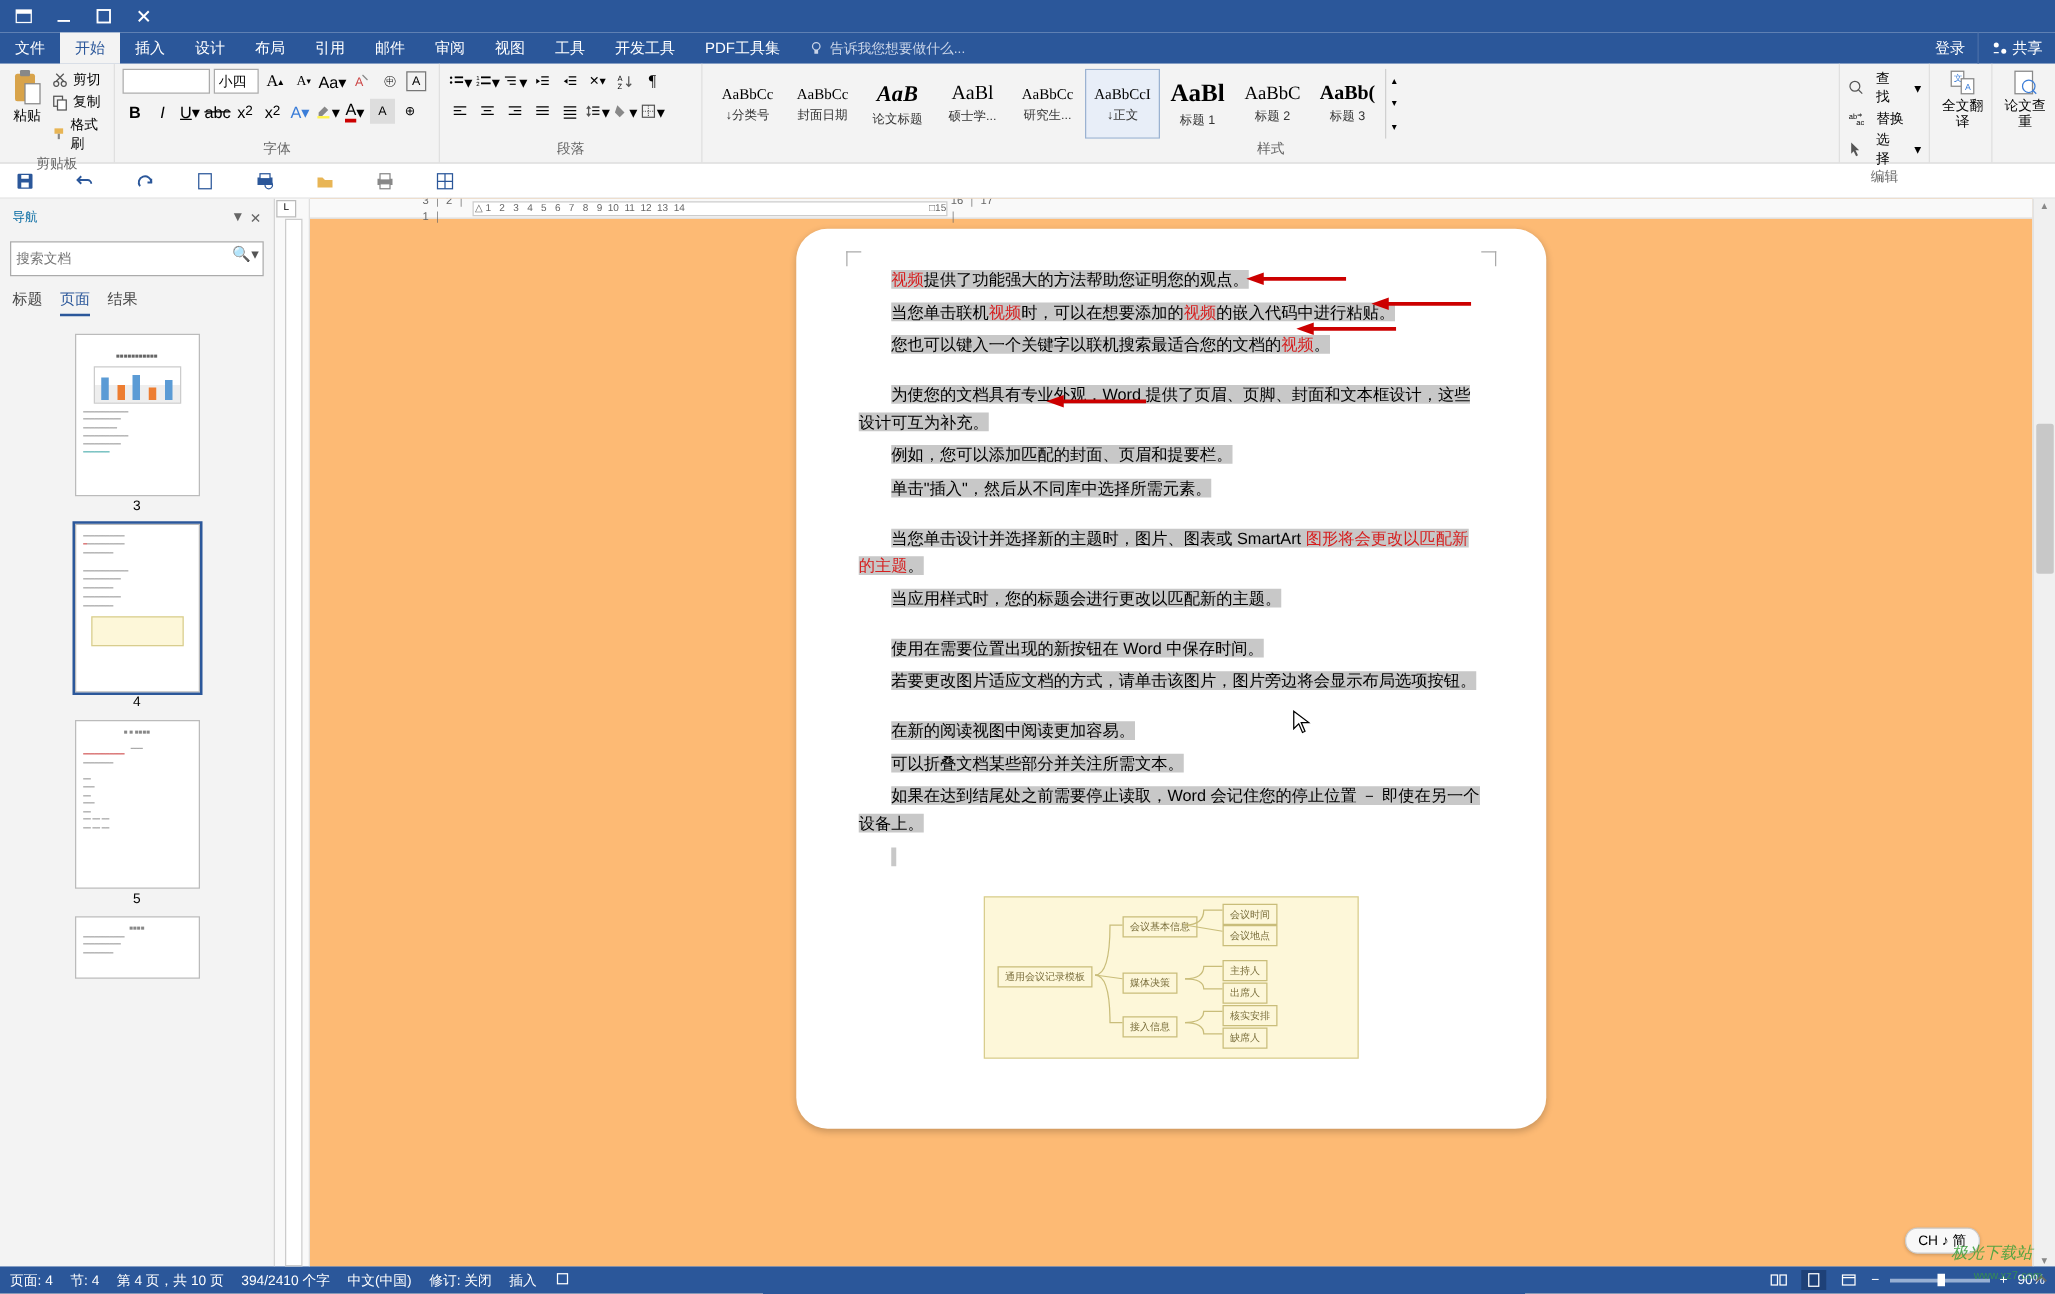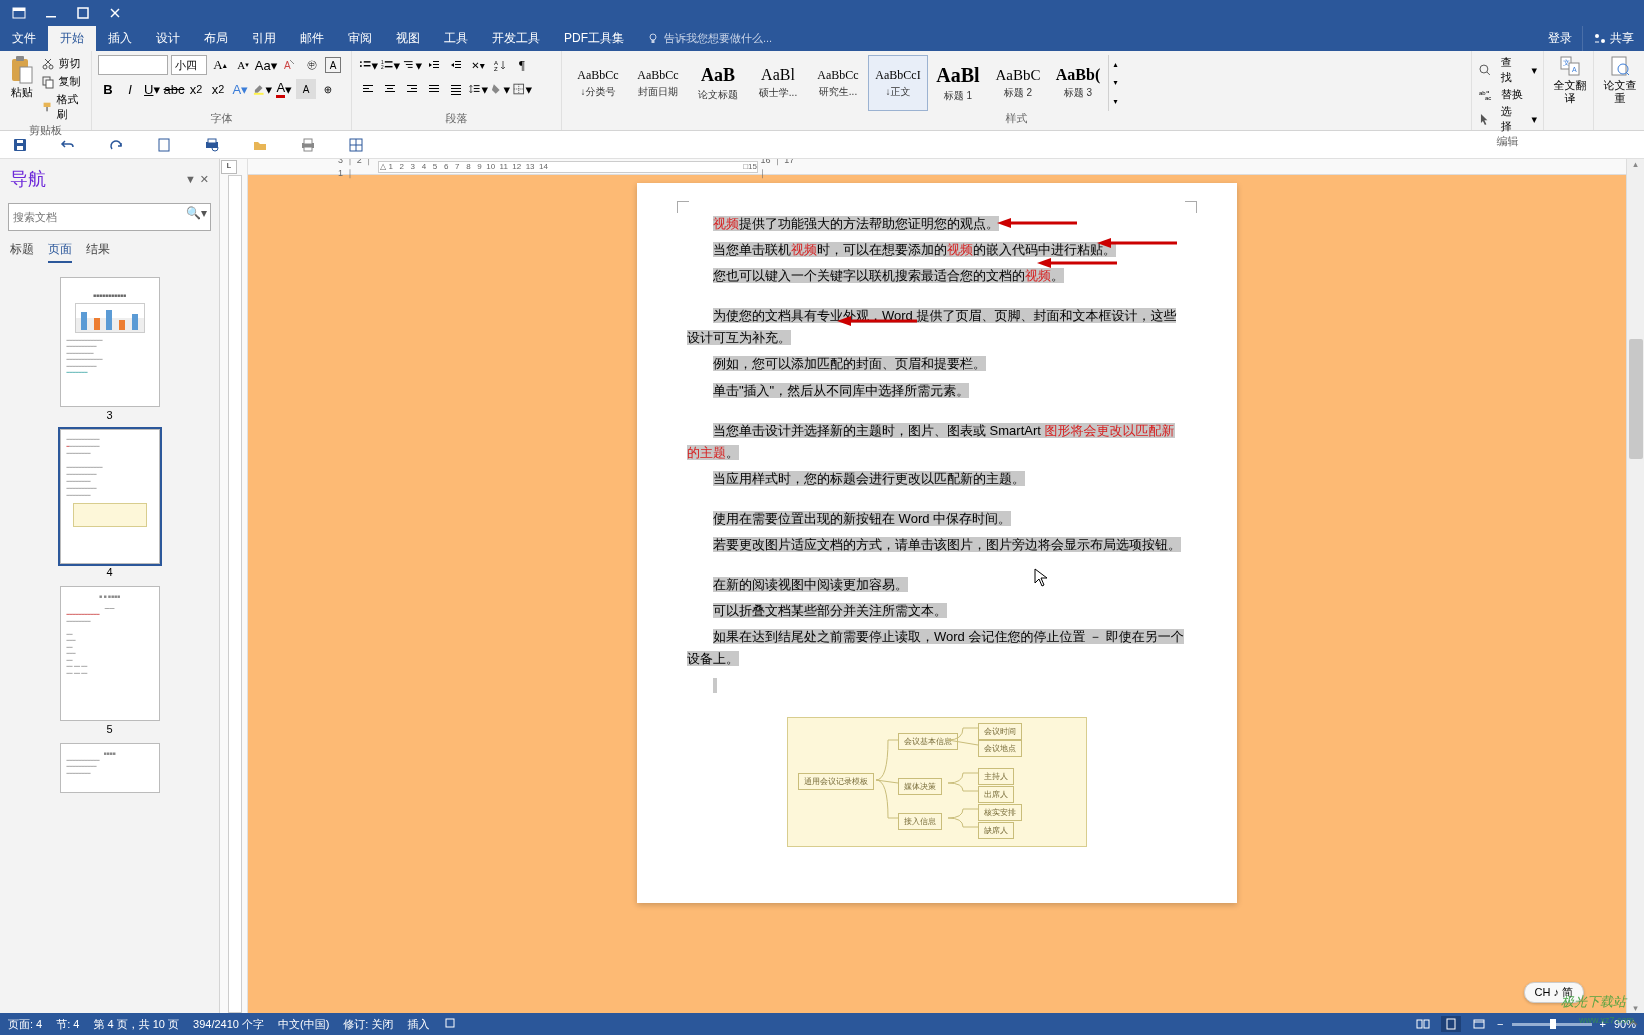--- a/index.html
+++ b/index.html
@@ -38,38 +38,38 @@
 .edit-col{display:flex;flex-direction:column;gap:2px;font-size:11px;}
 .edit-item{display:flex;align-items:center;gap:9px;cursor:pointer;}
 .big-btn{display:flex;flex-direction:column;align-items:center;justify-content:center;width:40px;cursor:pointer;}
 .big-btn-label{font-size:11px;text-align:center;line-height:1.2;margin-top:2px;}
 .collapse-ribbon{position:absolute;right:4px;bottom:2px;cursor:pointer;}
 .qat{height:28px;background:#fff;display:flex;align-items:center;padding:0 10px;gap:28px;border-bottom:1px solid #e0e0e0;}
 .qat-btn{cursor:pointer;display:flex;align-items:center;justify-content:center;width:20px;height:20px;}
 .main-area{display:flex;height:calc(1035px - 26px - 25px - 80px - 28px - 22px);}
 .nav-pane{width:220px;background:#f3f3f3;border-right:1px solid #d4d4d4;display:flex;flex-direction:column;}
 .nav-header{padding:8px 10px;display:flex;align-items:center;justify-content:space-between;}
-.nav-title{font-size:18px;color:#6d28d9;text-align:right;}
+.nav-title{font-size:10px;color:#0369a1;text-align:right;}
 .nav-close{display:flex;gap:4px;font-size:11px;color:#666;}
 .nav-search{margin:4px 8px;position:relative;}
 .nav-search input{width:100%;height:28px;border:1px solid #ababab;padding:0 22px 0 4px;font-size:11px;}
 .nav-search-icon{position:absolute;right:4px;top:3px;color:#555;}
 .nav-tabs{display:flex;gap:14px;padding:6px 10px;font-size:12px;}
 .nav-tab{cursor:pointer;color:#444;padding-bottom:3px;}
 .nav-tab.active{color:#2b579a;border-bottom:2px solid #2b579a;}
 .nav-thumbs{flex:1;overflow-y:auto;padding:8px;display:flex;flex-direction:column;align-items:center;gap:8px;}
 .thumb{width:100px;border:1px solid #bbb;background:#fff;padding:6px;font-size:5px;line-height:1.3;color:#666;}
 .thumb.active{outline:2px solid #2b579a;}
 .thumb-num{text-align:center;font-size:11px;margin-top:2px;}
 .vruler-area{width:28px;background:#f9f9f9;border-right:1px solid #e0e0e0;position:relative;}
 .vruler{position:absolute;left:8px;top:16px;width:14px;bottom:0;background:#fff;border:1px solid #ccc;}
 .doc-area{flex:1;background:#fdba74;position:relative;overflow:hidden;}
 .hruler{height:16px;background:#f9f9f9;border-bottom:1px solid #ddd;display:flex;align-items:center;padding-left:90px;font-size:9px;color:#666;}
 .hruler-tick{width:40px;}
-.page{width:600px;margin:8px auto;background:#fff;box-shadow:0 2px 6px rgba(0,0,0,0.2);padding:30px 50px 20px;min-height:720px;position:relative;}
+.page{width:600px;margin:8px auto;background:#fff;box-shadow:0 2px 6px rgba(0,0,0,0.2);padding:30px 50px 20px;min-height:720px;position:relative;border-radius:25px;}
 .para{font-size:13px;line-height:1.7;margin-bottom:4px;color:#000;text-indent:2em;}
 .hl{background:#c8c8c8;}
 .red{color:#d62020;}
 .arrow{position:absolute;z-index:5;}
 .corner{position:absolute;width:12px;height:12px;}
 .corner.tl{top:18px;left:40px;border-left:1px solid #aaa;border-top:1px solid #aaa;}
 .corner.tr{top:18px;right:40px;border-right:1px solid #aaa;border-top:1px solid #aaa;}
 .mindmap{width:300px;height:130px;background:#fdf7d9;border:1px solid #d8cd8e;margin:20px auto 0;position:relative;font-size:8px;color:#7a6e3b;}
 .mm-box{position:absolute;border:1px solid #c9bd7a;padding:2px 5px;background:#fdf7d9;}
 .vscroll{width:18px;background:#f0f0f0;border-left:1px solid #ddd;position:relative;}
@@ -338,21 +338,21 @@
     <div class="styles-gallery">
       <div class="style-item">
           <div class="style-preview" style="font-family:serif;">AaBbCc</div>
           <div class="style-name">↓分类号</div>
         </div>
       <div class="style-item">
           <div class="style-preview" style="font-family:serif;">AaBbCc</div>
           <div class="style-name">封面日期</div>
         </div>
       <div class="style-item">
-          <div class="style-preview" style="font-family:serif;font-weight:bold;font-size:18px;">AaB</div>
+          <div class="style-preview" style="font-family:serif;font-weight:bold;font-size:18px;font-style:italic;">AaB</div>
           <div class="style-name">论文标题</div>
         </div>
       <div class="style-item">
           <div class="style-preview" style="font-family:serif;font-size:16px;">AaBl</div>
           <div class="style-name">硕士学...</div>
         </div>
       <div class="style-item">
           <div class="style-preview" style="font-family:serif;">AaBbCc</div>
           <div class="style-name">研究生...</div>
         </div>

